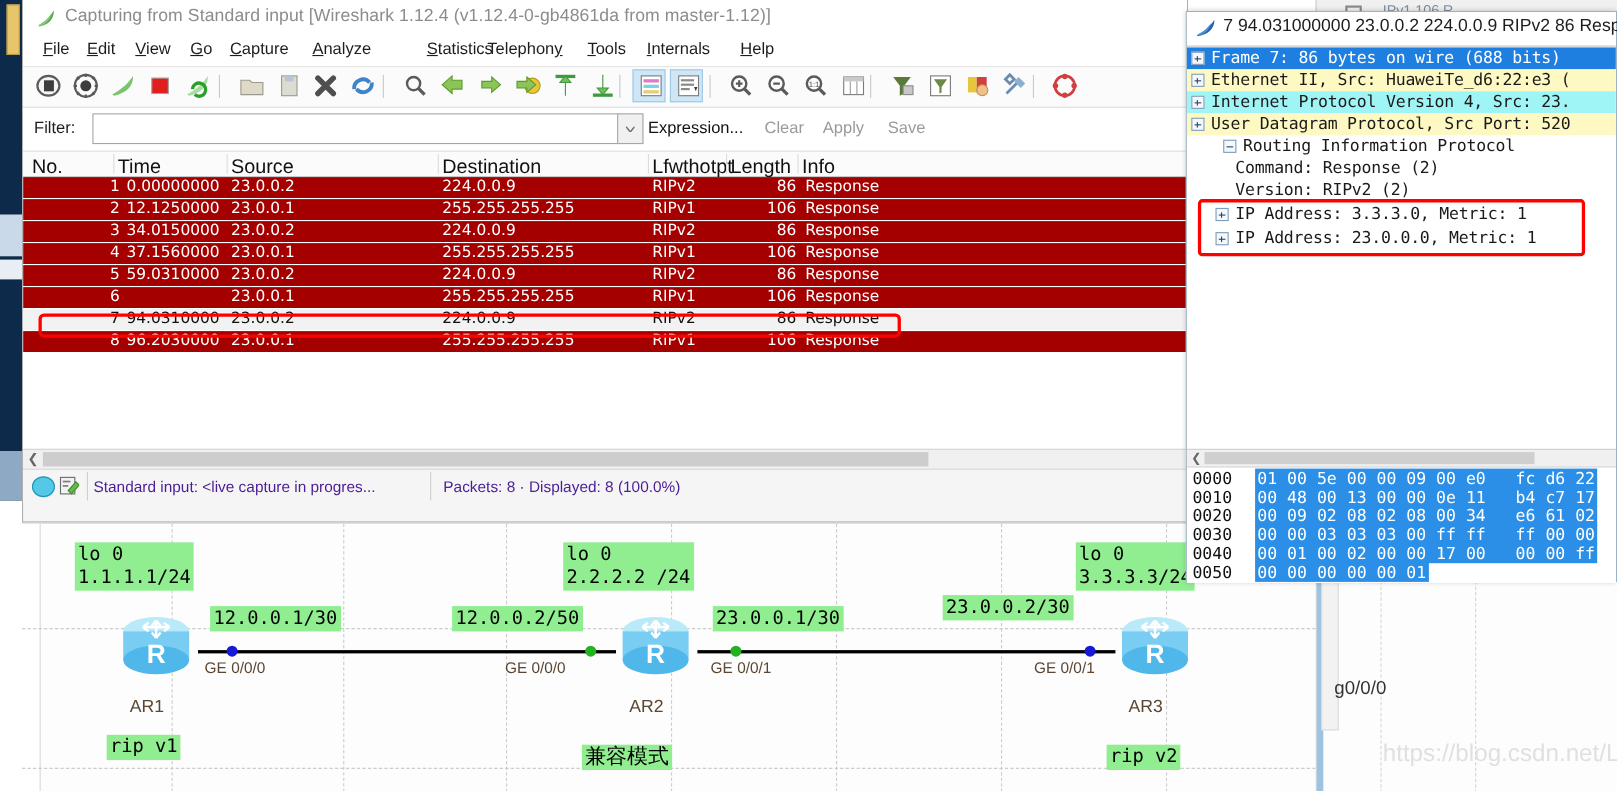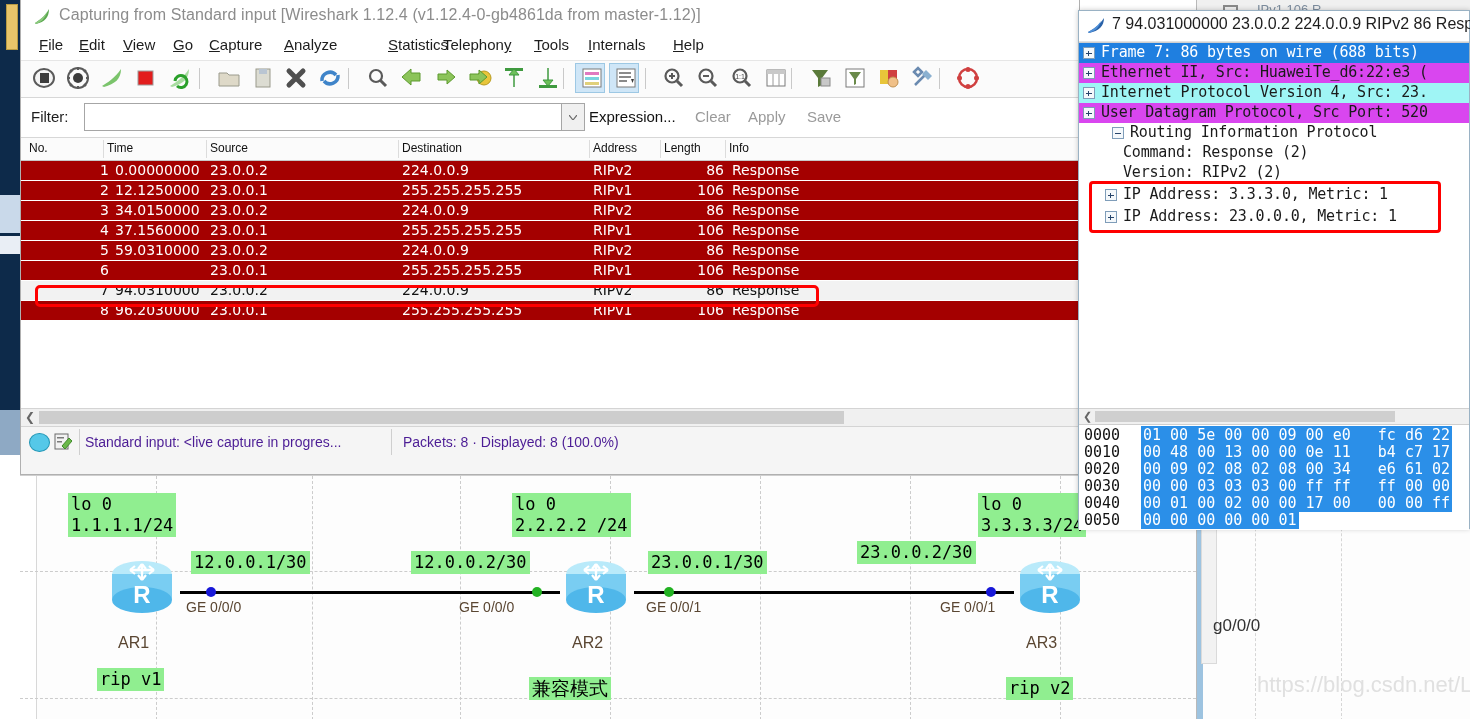--- a/index.html
+++ b/index.html
@@ -56,21 +56,21 @@
   .ws-filterbar{position:relative;height:39px;background:#ffffff;border-bottom:1px solid #d7d7d7;}
   .flt-label{position:absolute;left:10px;top:10px;font-size:15px;color:#1d1d1d;}
   .flt-input{position:absolute;left:63px;top:5px;width:480px;height:28px;border:1px solid #a6a6a6;background:#fff;box-sizing:border-box;font-size:14px;padding:2px 6px;outline:none;font-family:"Liberation Sans",sans-serif;}
   .flt-combo{position:absolute;left:540px;top:5px;width:24px;height:28px;background:#f0f0f0;border:1px solid #a6a6a6;box-sizing:border-box;}
   .flt-combo .chev{position:absolute;left:7px;top:11px;width:8px;height:5px;}
   .flt-btn{position:absolute;top:10px;font-size:15px;white-space:nowrap;}
 
   
   .pkt-list{position:relative;height:270px;background:#ffffff;overflow:hidden;}
   .pkt-header{position:relative;height:22px;background:#fbfbfb;border-bottom:1px solid #c8c8c8;}
-  .pkt-header .col{position:absolute;top:3px;font-size:12px;color:#111;white-space:nowrap;}
+  .pkt-header .col{position:absolute;top:3px;font-size:18px;color:#111;white-space:nowrap;}
   .pkt-header .colsep{position:absolute;top:2px;width:1px;height:18px;background:#dcdcdc;}
   .pkt-row{position:absolute;left:0;width:1058px;height:19px;background:#a40000;color:#ffffff;}
   .pkt-row.selected{background:#f2f2f2;color:#111111;}
   .pkt-row .c{position:absolute;top:1px;font-size:14px;font-family:"DejaVu Sans", sans-serif;white-space:nowrap;}
   .pkt-row .c-no{text-align:right;}
   .pkt-row .c-len{text-align:right;}
   .sel-outline{position:absolute;left:14px;top:285px;width:784px;height:22px;border:3px solid #ff0000;border-radius:5px;box-sizing:border-box;pointer-events:none;}
 
   
   .hscroll{position:relative;height:17px;background:#f0f0f0;border-top:1px solid #d4d4d4;}
@@ -110,21 +110,21 @@
   #detail-window .dw-title{position:absolute;left:33px;top:4px;font-size:16px;color:#1d1d1d;white-space:nowrap;}
   #detail-window .dw-tree{position:relative;height:365px;background:#ffffff;border-top:1px solid #cfcfcf;overflow:hidden;}
   #detail-window .tnode{position:absolute;left:0;width:390px;height:20px;white-space:nowrap;}
   #detail-window .tnode .exp{position:absolute;top:4px;width:12px;height:12px;border:1px solid #7f9db9;background:#f4f8fb;box-sizing:border-box;}
   #detail-window .tnode .exp:before{content:"";position:absolute;left:2px;top:5px;width:6px;height:1px;background:#27456b;}
   #detail-window .tnode .exp.plus:after{content:"";position:absolute;left:4px;top:3px;width:1px;height:5px;background:#27456b;}
   #detail-window .tnode .tlabel{position:absolute;top:0px;font-family:"DejaVu Sans Mono", monospace;font-size:15px;color:#1a1a1a;white-space:nowrap;letter-spacing:-.2px;}
   #detail-window .tnode.sel{background:#1f7fe0;}
   #detail-window .tnode.sel .tlabel{color:#ffffff;}
   #detail-window .tnode.cyan{background:#9ff5f5;}
-  #detail-window .tnode.grey{background:#d946ef;}
+  #detail-window .tnode.grey{background:#fef9c3;}
   #detail-window .red-box{position:absolute;left:10px;top:188px;width:352px;height:46px;border:3px solid #ff0000;border-radius:4px;box-sizing:border-box;pointer-events:none;}
   #detail-window .dw-hscroll{position:relative;height:15px;background:#f0f0f0;border-top:1px solid #d0d0d0;}
   #detail-window .dw-hscroll .la{position:absolute;left:4px;top:1px;font-size:11px;color:#666;}
   #detail-window .dw-hscroll .th{position:absolute;left:16px;top:2px;width:300px;height:11px;background:#cfcfcf;}
   #detail-window .dw-hex{position:relative;height:105px;background:#ffffff;border-top:1px solid #cfcfcf;overflow:hidden;}
   #detail-window .hexrow{position:absolute;left:0;height:17px;white-space:nowrap;}
   #detail-window .hexoff{position:absolute;left:5px;font-family:"DejaVu Sans Mono", monospace;font-size:15px;color:#111;}
   #detail-window .hexbytes{position:absolute;left:62px;font-family:"DejaVu Sans Mono", monospace;font-size:15px;color:#ffffff;background:#2b8fe8;padding:0 2px;white-space:pre;}
 </style>
 </head>
@@ -215,21 +215,21 @@
   <div class="rname" style="left:98px;top:158px;">AR1</div>
   <div class="rname" style="left:552px;top:158px;">AR2</div>
   <div class="rname" style="left:1006px;top:158px;">AR3</div>
 
   <div class="glabel" style="left:48px;top:17px;">lo 0
 1.1.1.1/24</div>
   <div class="glabel" style="left:171px;top:75px;">12.0.0.1/30</div>
   <div class="glabel" style="left:77px;top:192px;">rip v1</div>
   <div class="glabel" style="left:492px;top:17px;">lo 0
 2.2.2.2 /24</div>
-  <div class="glabel" style="left:391px;top:75px;">12.0.0.2/30</div>
+  <div class="glabel" style="left:391px;top:75px;">12.0.0.2/50</div>
   <div class="glabel" style="left:628px;top:75px;">23.0.0.1/30</div>
   <div class="glabel cn" style="left:509px;top:201px;font-size:19px;">兼容模式</div>
   <div class="glabel" style="left:958px;top:17px;">lo 0
 3.3.3.3/24</div>
   <div class="glabel" style="left:837px;top:65px;">23.0.0.2/30</div>
   <div class="glabel" style="left:986px;top:201px;">rip v2</div>
 
   <div class="plainlabel" style="left:166px;top:123px;">GE 0/0/0</div>
   <div class="plainlabel" style="left:439px;top:123px;">GE 0/0/0</div>
   <div class="plainlabel" style="left:626px;top:123px;">GE 0/0/1</div>
@@ -396,21 +396,21 @@
     <div class="flt-btn" style="left:727px;color:#9a9a9a;">Apply</div>
     <div class="flt-btn" style="left:786px;color:#9a9a9a;">Save</div>
   </div>
 
   <div class="pkt-list">
     <div class="pkt-header">
       <div class="col" style="left:8px;">No.</div>
       <div class="col" style="left:86px;">Time</div>
       <div class="col" style="left:189px;">Source</div>
       <div class="col" style="left:381px;">Destination</div>
-      <div class="col" style="left:572px;">Address</div>
+      <div class="col" style="left:572px;">Lfwthotpt</div>
       <div class="col" style="left:643px;">Length</div>
       <div class="col" style="left:708px;">Info</div>
       <div class="colsep" style="left:82px;"></div>
       <div class="colsep" style="left:185px;"></div>
       <div class="colsep" style="left:377px;"></div>
       <div class="colsep" style="left:568px;"></div>
       <div class="colsep" style="left:639px;"></div>
       <div class="colsep" style="left:704px;"></div>
     </div>
 

